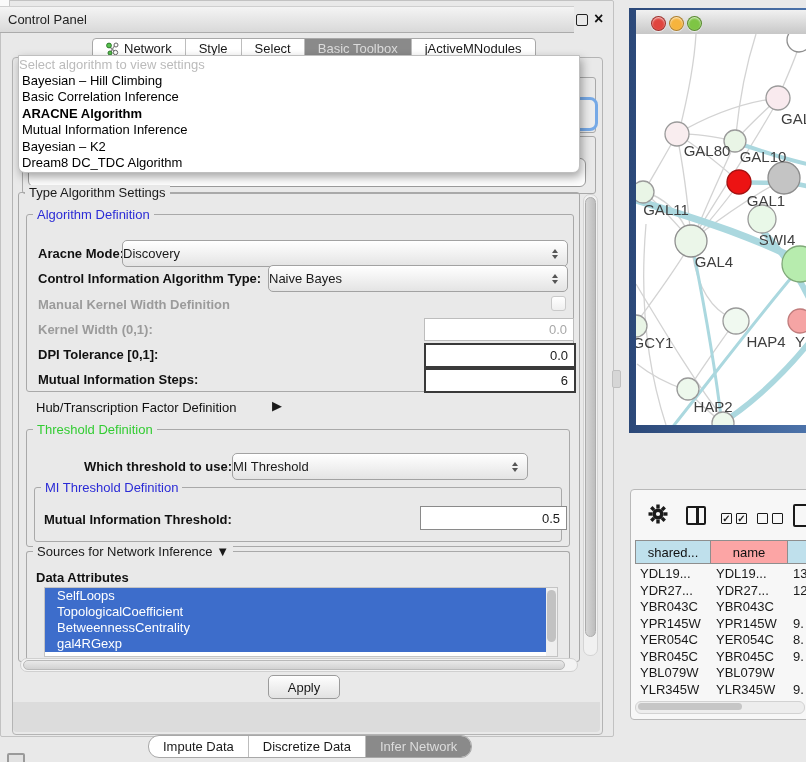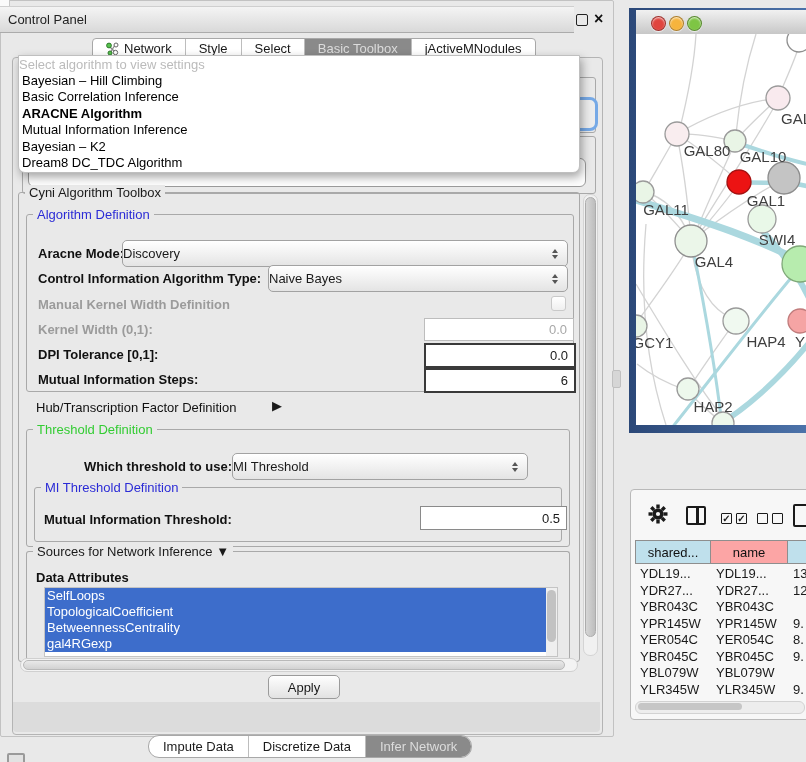--- a/index.html
+++ b/index.html
@@ -39,21 +39,21 @@
   .stepper .u{width:0;height:0;border-left:3.5px solid transparent;border-right:3.5px solid transparent;border-bottom:4.5px solid #555;}
   .stepper .d{width:0;height:0;border-left:3.5px solid transparent;border-right:3.5px solid transparent;border-top:4.5px solid #555;}
   .tfield{position:absolute;background:#FFF;font-size:13px;text-align:right;display:flex;align-items:center;
           justify-content:flex-end;padding-right:6px;}
   .checkbox{position:absolute;width:13px;height:13px;border:1.5px solid #C9C9C9;border-radius:3px;background:linear-gradient(#FFF,#EFEFEF);}
   .vscroll{position:absolute;background:#F1F1F1;border:1px solid #D4D4D4;border-radius:7px;}
   .vthumb{position:absolute;left:1px;right:1px;background:linear-gradient(90deg,#D6D6D6,#BDBDBD);border:1px solid #ACACAC;border-radius:6px;}
   .hscroll{position:absolute;background:#F3F3F3;border:1px solid #D0D0D0;border-radius:7px;}
   .hthumb{position:absolute;top:1px;bottom:1px;background:linear-gradient(#E9E9E9,#D2D2D2);border:1px solid #B9B9B9;border-radius:6px;}
   .attr-list{position:absolute;background:#FFF;border:1px solid #C4C4C4;overflow:hidden;}
-  .attr-item{height:16px;line-height:16px;font-size:13px;color:#FFF;padding-left:2px;}
+  .attr-item{height:16px;line-height:16px;font-size:13px;color:#FFF;padding-left:12px;}
   .btn{position:absolute;background:linear-gradient(#FEFEFE,#E2E2E2);border:1px solid #9B9B9B;border-radius:5px;
        font-size:13px;display:flex;align-items:center;justify-content:center;}
   .popup{left:18px;top:55px;width:560px;height:116px;background:#FFF;border:1px solid #BFBFBF;
          border-radius:0 0 7px 7px;box-shadow:2px 4px 10px rgba(0,0,0,.35);z-index:50;overflow:hidden;}
   .popup .prompt{height:17px;line-height:17px;color:#BBB;font-size:13px;}
   .popup .item{height:16.4px;line-height:16.4px;padding-left:3px;font-size:13px;color:#000;white-space:nowrap;}
   .popup .item.bold{font-weight:700;}
   
   .net-win{left:629px;top:8px;width:200px;height:425px;background:linear-gradient(90deg,#2B4878,#5078B0);}
   .net-title{position:absolute;left:7px;top:2px;right:0;height:24px;background:linear-gradient(#F1F1F1,#C7C7C7);
@@ -129,21 +129,21 @@
         <div class="item">Bayesian – Hill Climbing</div>
         <div class="item">Basic Correlation Inference</div>
         <div class="item bold">ARACNE Algorithm</div>
         <div class="item">Mutual Information Inference</div>
         <div class="item">Bayesian – K2</div>
         <div class="item">Dream8 DC_TDC Algorithm</div>
       </div>
   </div>
 
   <div class="abs groupbox" style="left:18px;top:192px;width:560px;height:468px;">
-    <span class="grouptitle">Cyni Algorithm Toolbox</span>
+    <span class="grouptitle">Type Algorithm Settings</span>
   </div>
   <div class="abs vscroll" style="left:583px;top:194px;width:13px;height:460px;">
     <div class="vthumb" style="top:2px;height:438px;"></div>
   </div>
 
   <div class="abs groupbox" style="left:26px;top:214px;width:546px;height:176px;">
     <span class="grouptitle" style="color:#2B2BD6;">Algorithm Definition</span>
   </div>
   <span class="abs lbl" style="left:38px;top:246px;">Aracne Mode:</span>
   <div class="abs combo" style="left:122px;top:240px;width:444px;height:25px;">

